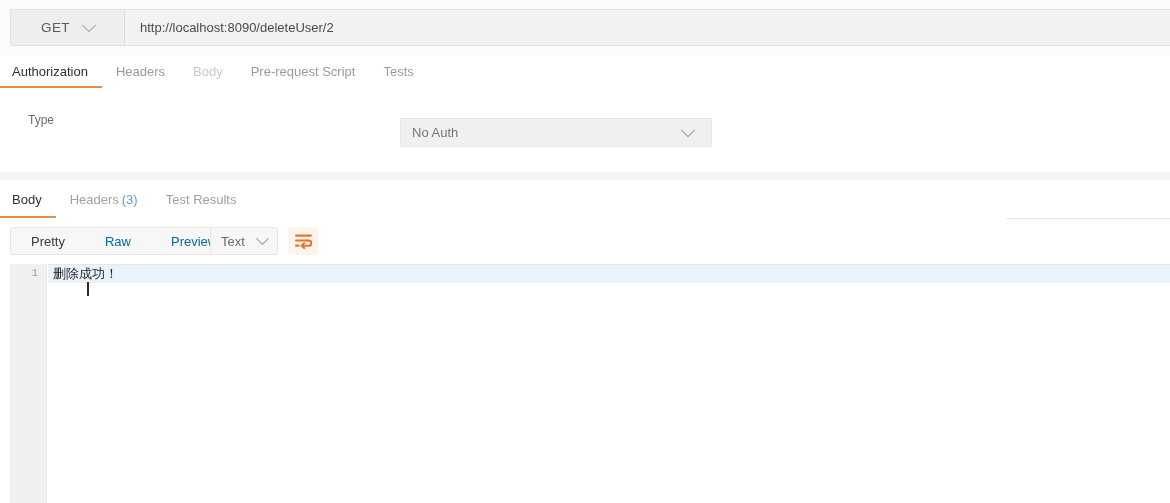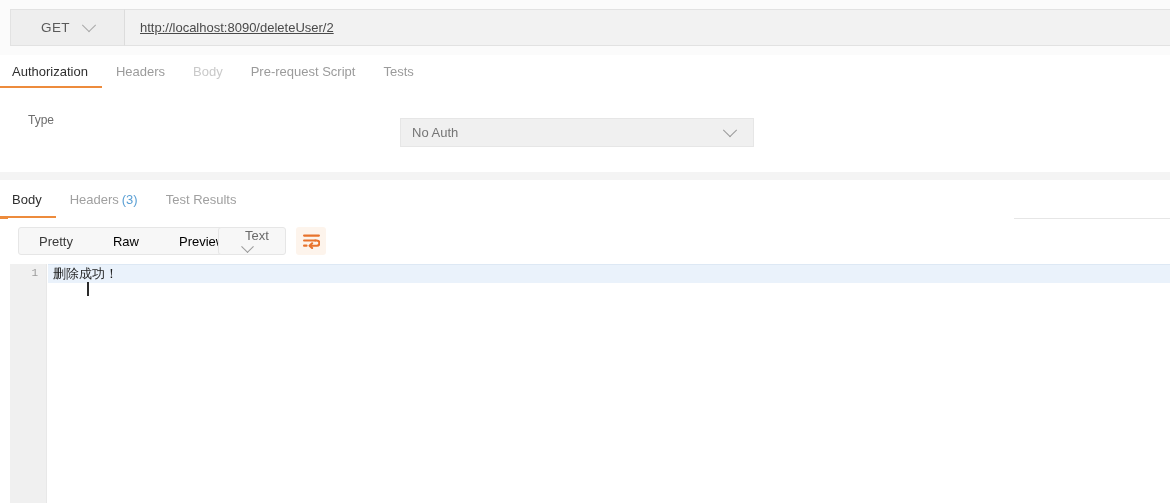--- a/index.html
+++ b/index.html
@@ -65,21 +65,20 @@
     border-left: none;
     display: flex;
     align-items: center;
     padding-left: 15px;
     box-sizing: border-box;
     cursor: text;
   }
   .url-text {
     font-size: 13px;
     color: #4a4a4a;
-    text-decoration: underline;
   }
 
   
   .req-tabs {
     position: absolute;
     left: 0; top: 55px;
     width: 1170px;
     height: 33px;
     background: #ffffff;
     border-bottom: 1px solid #e6e6e6;
@@ -120,21 +119,21 @@
   }
   .auth-label {
     position: absolute;
     left: 28px; top: 25px;
     font-size: 12px;
     color: #6d6d6d;
   }
   .auth-select {
     position: absolute;
     left: 400px; top: 30px;
-    width: 354px;
+    width: 312px;
     height: 29px;
     background: #f0f0f0;
     border: 1px solid #e6e6e6;
     box-sizing: border-box;
     display: flex;
     align-items: center;
     cursor: pointer;
   }
   .auth-select-value {
     margin-left: 11px;
@@ -190,60 +189,59 @@
     background: #ed8b3c;
   }
   .count-badge {
     color: #5a9fd4;
     margin-left: 3px;
   }
 
   
   .body-toolbar {
     position: absolute;
-    left: 8px; top: 218px;
+    left: 0; top: 218px;
     width: 1006px;
     height: 46px;
     background: #ffffff;
   }
   .seg-group {
     position: absolute;
     left: 10px; top: 9px;
     height: 28px;
     background: #f7f7f7;
     border: 1px solid #e6e6e6;
     border-radius: 3px;
     display: flex;
     align-items: stretch;
     box-sizing: border-box;
   }
   .seg {
     padding: 0 20px;
     display: flex;
     align-items: center;
     font-size: 13px;
-    color: #000000;
+    color: #0369a1;
     cursor: pointer;
   }
   .seg.active {
     color: #3a3a3a;
   }
   .fmt-select {
     position: absolute;
     left: 210px; top: 9px;
     width: 68px;
     height: 28px;
     background: #f7f7f7;
     border: 1px solid #e6e6e6;
     border-radius: 3px;
     box-sizing: border-box;
     display: flex;
     align-items: center;
     cursor: pointer;
-    flex-direction: column;
   }
   .fmt-value {
     margin-left: 10px;
     font-size: 13px;
     color: #6a6a6a;
     flex: 1;
   }
   .fmt-select .chev {
     margin-right: 10px;
     width: 8px; height: 8px;

